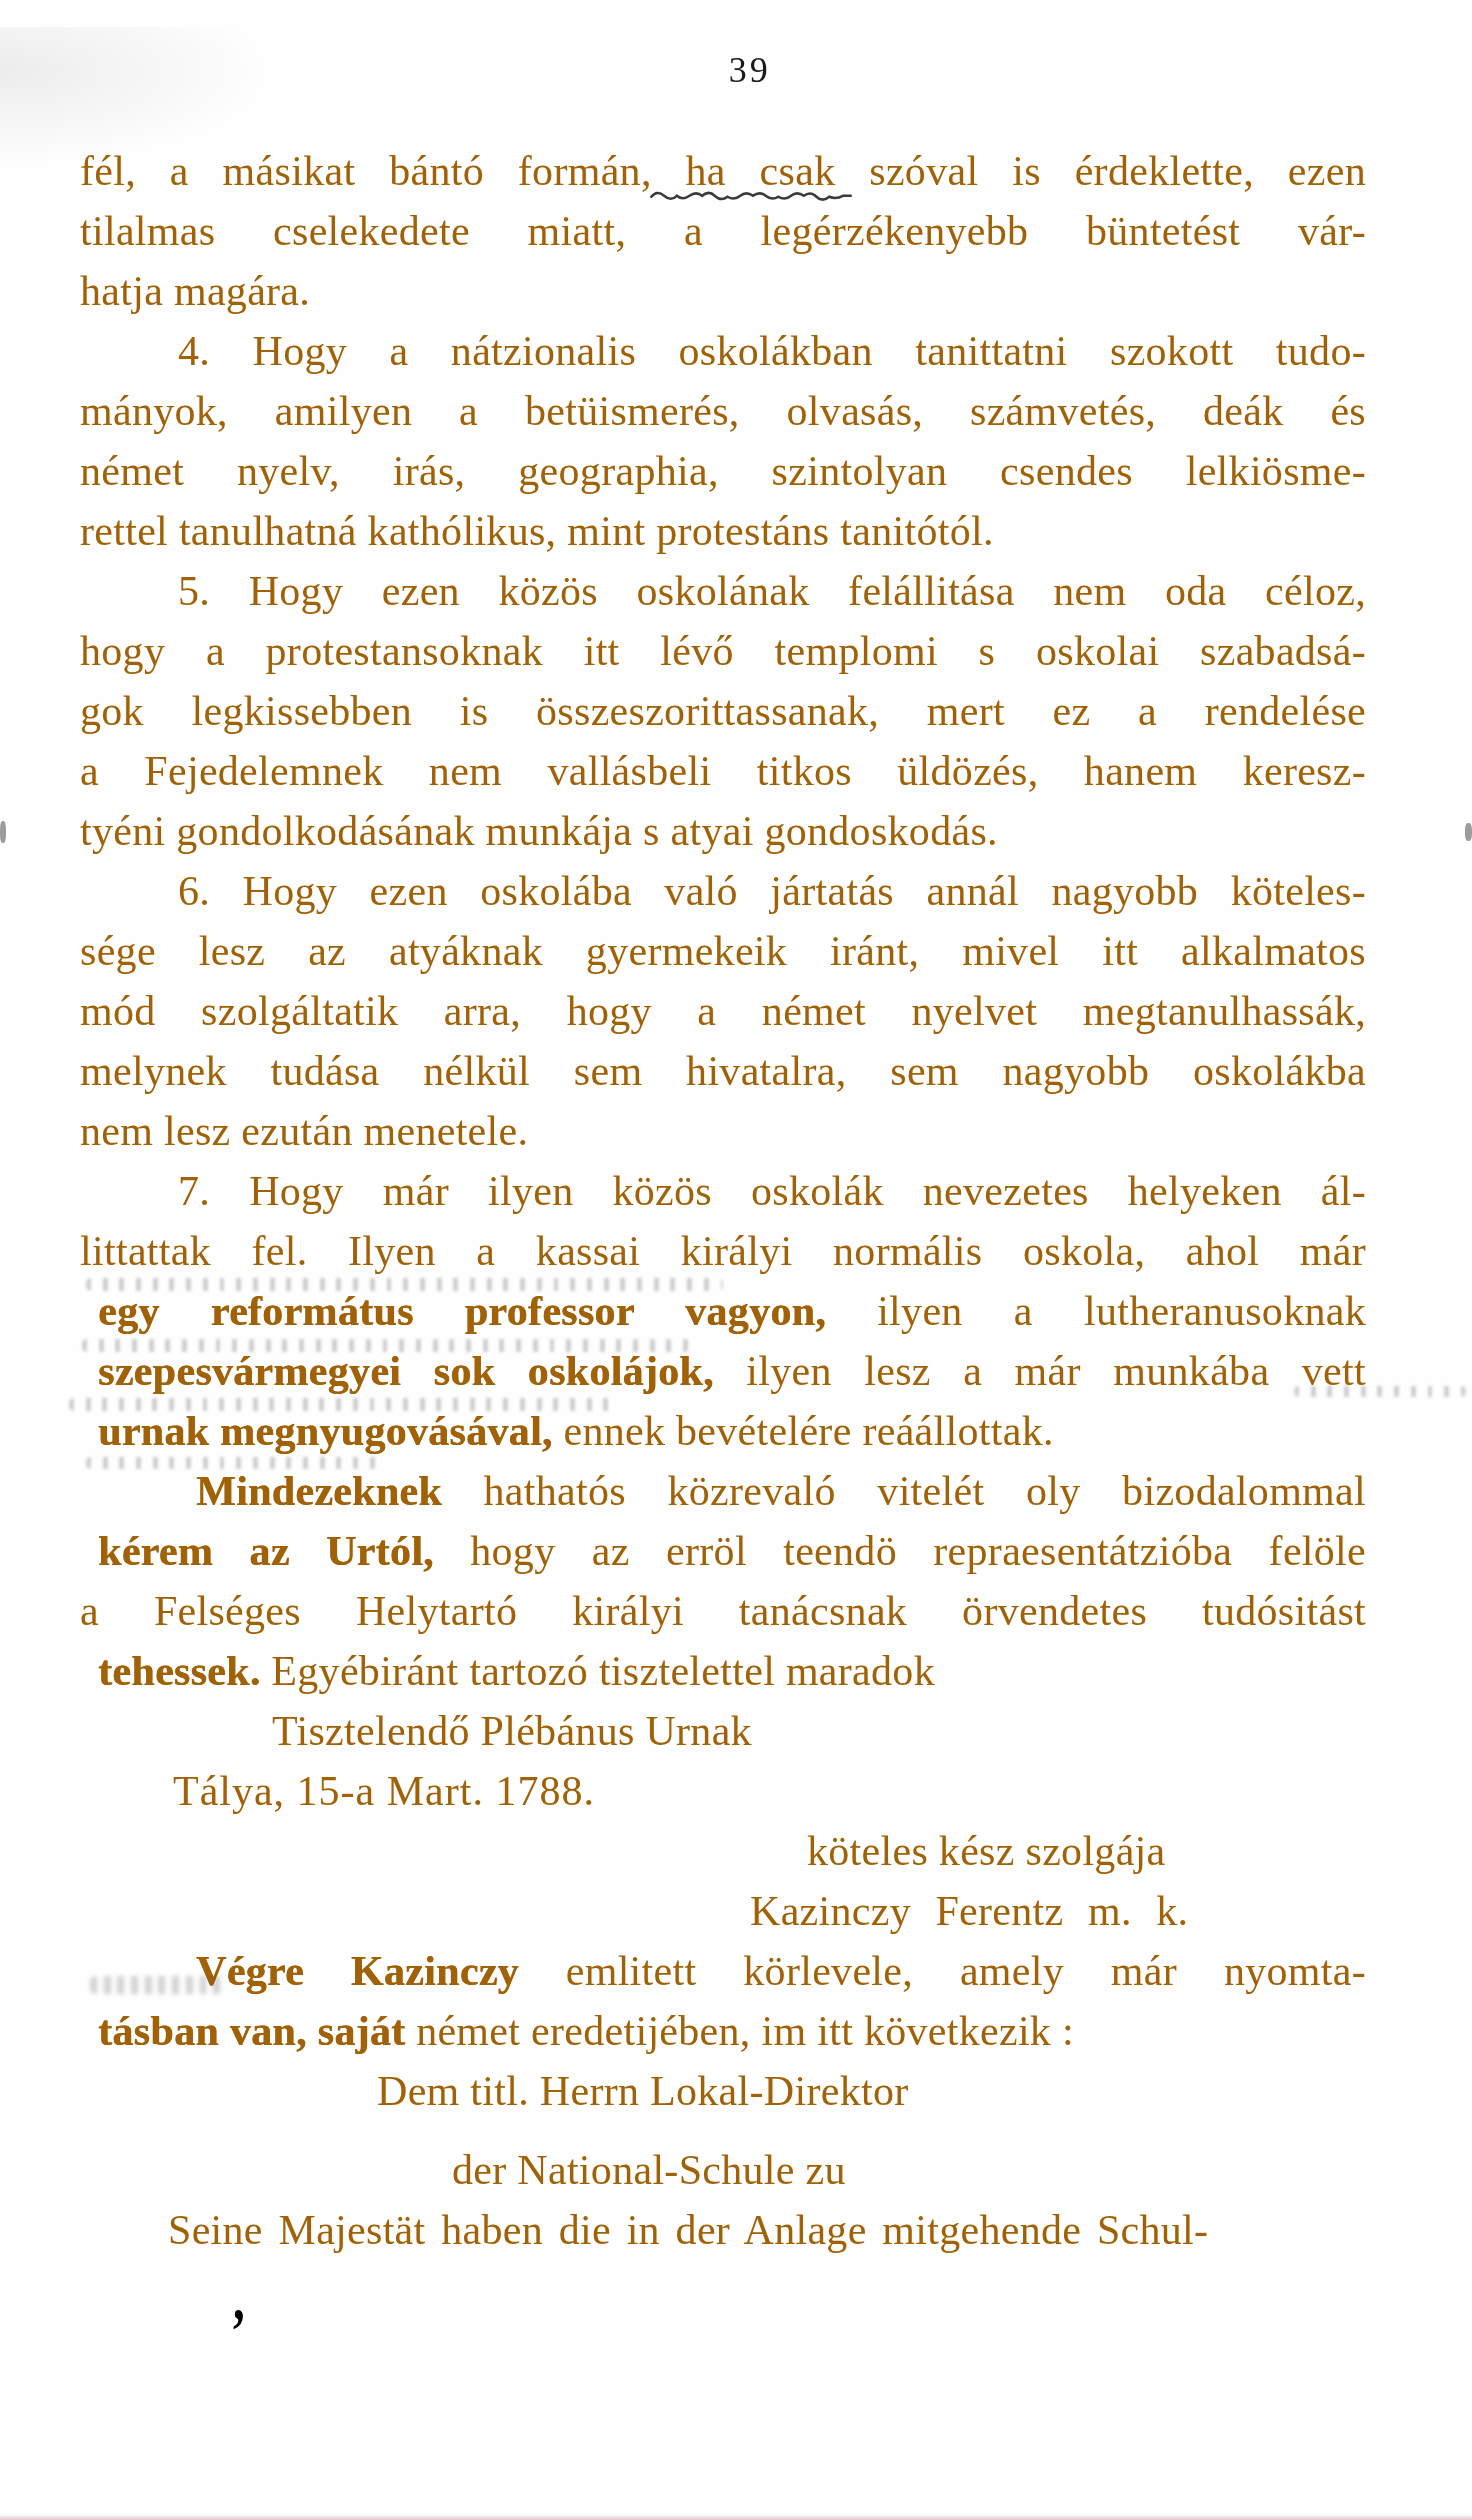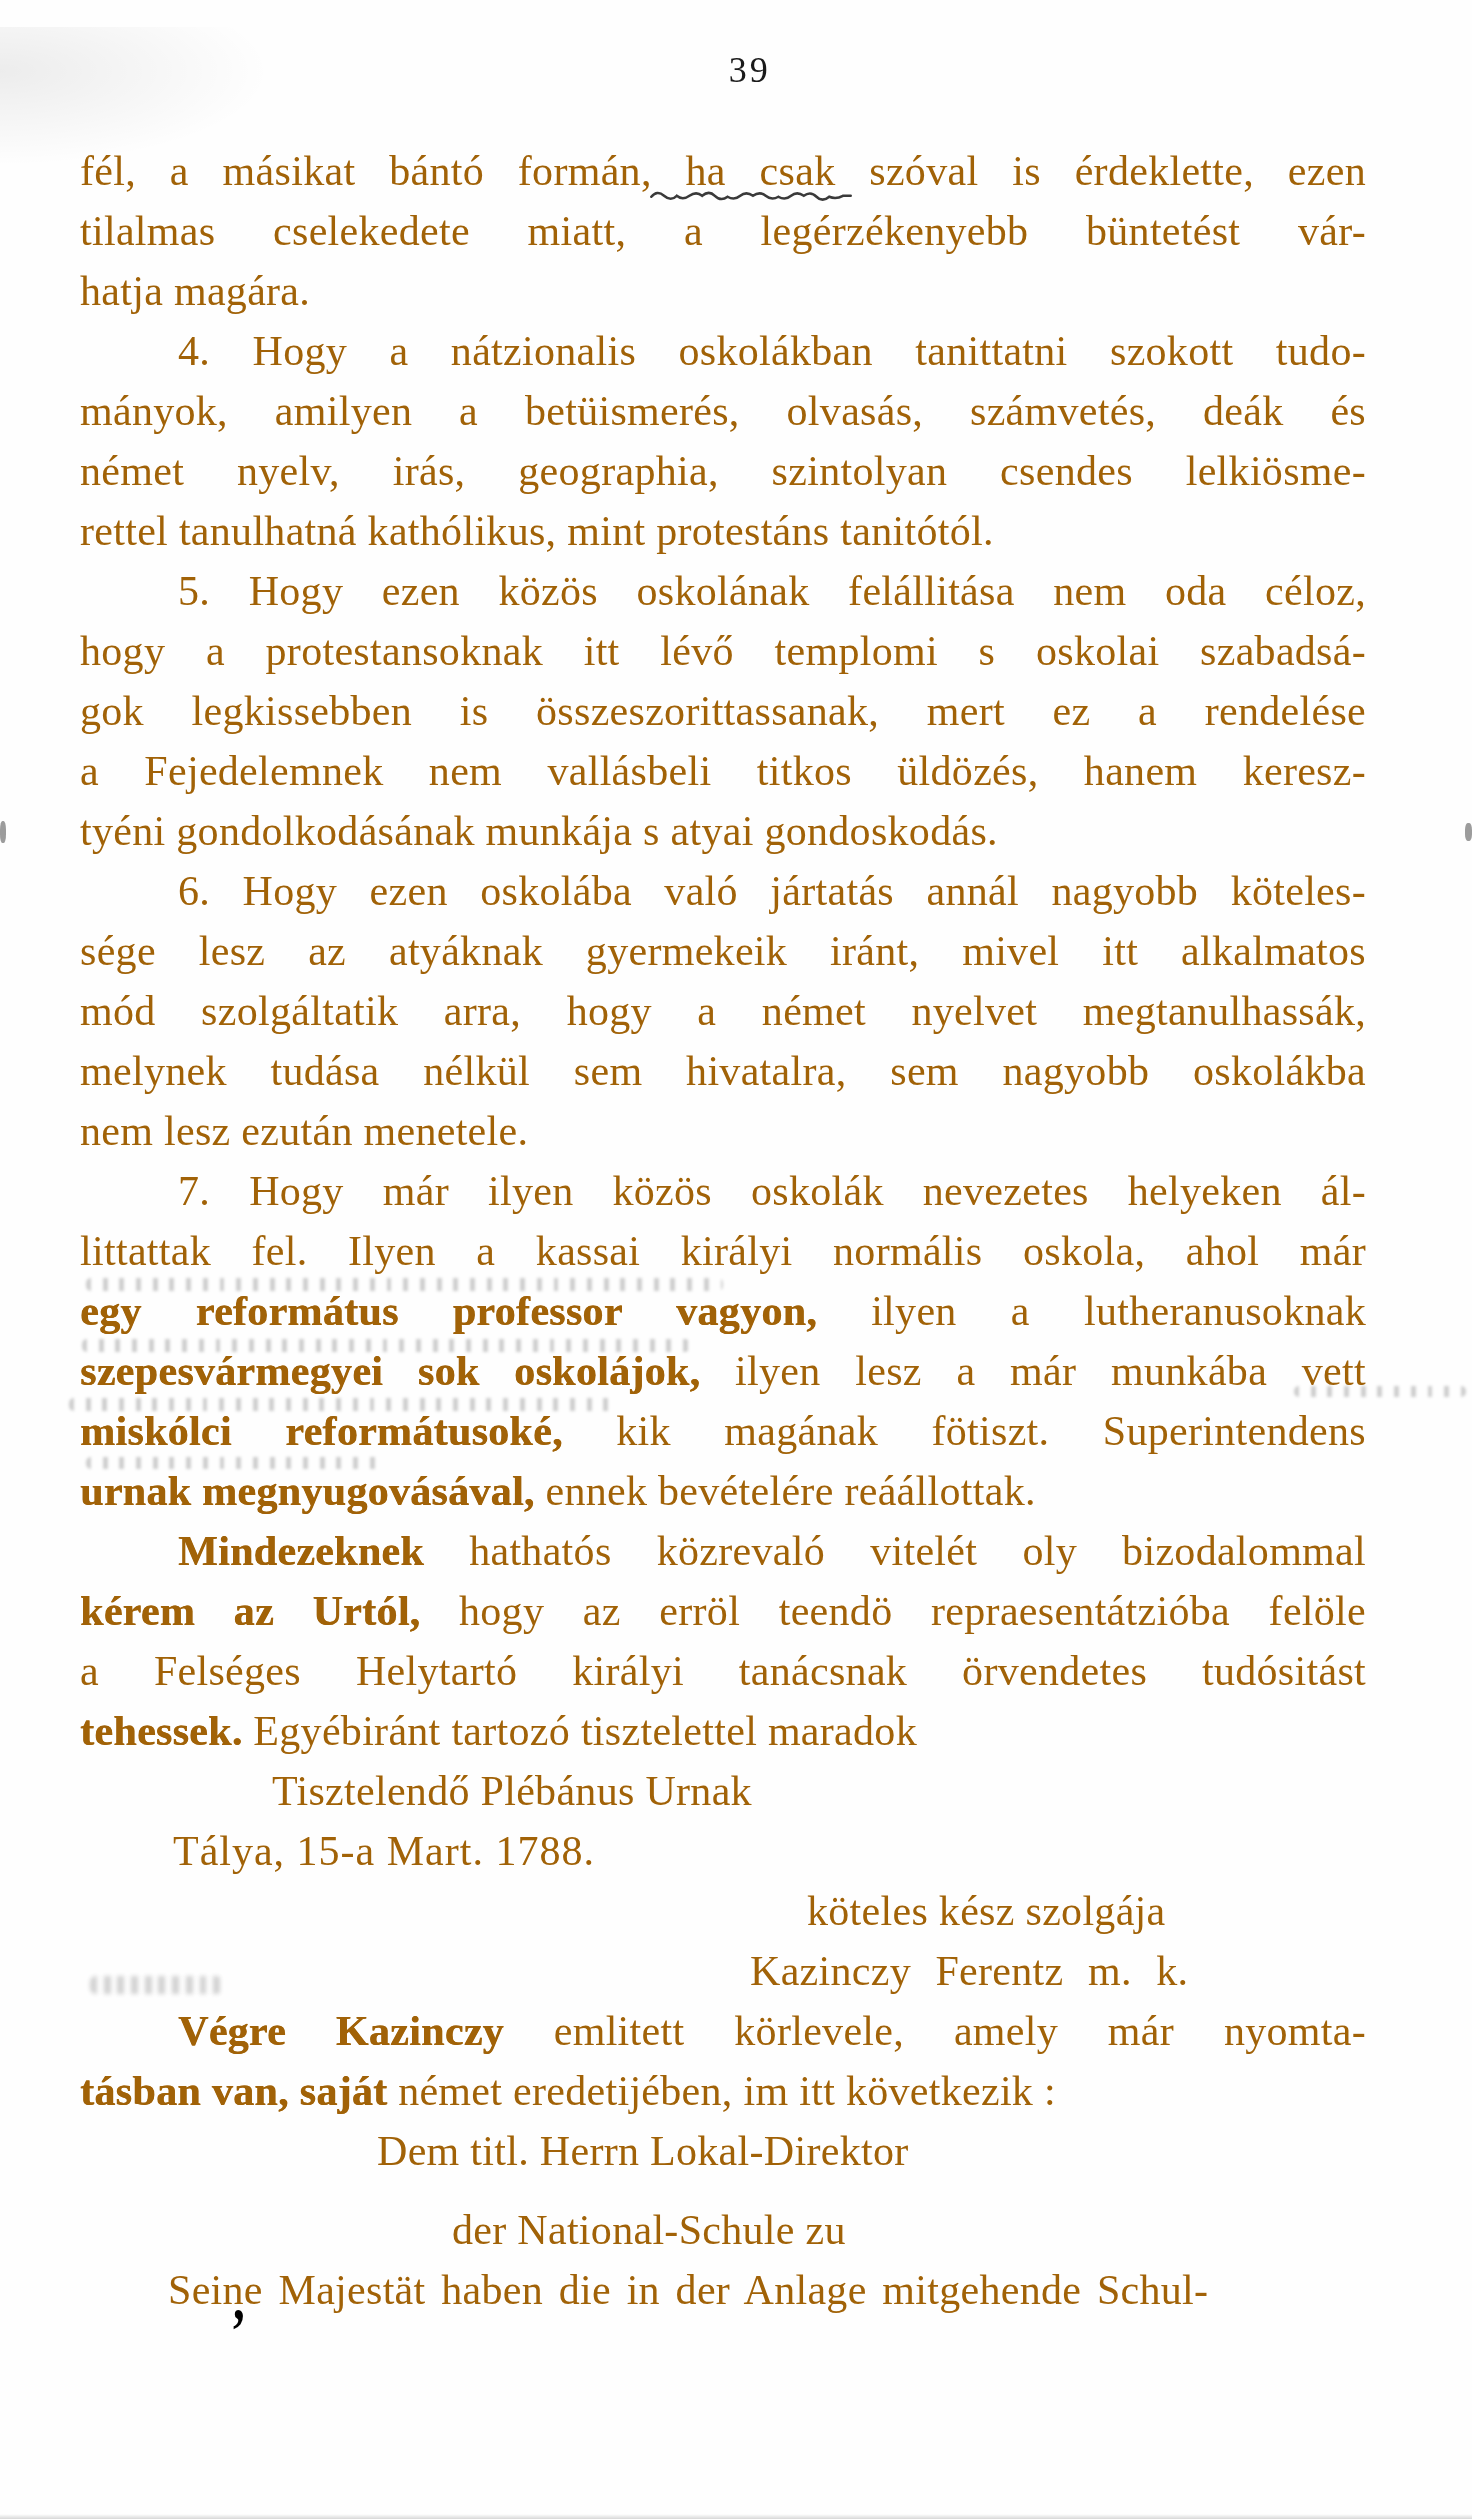--- a/index.html
+++ b/index.html
@@ -21,21 +21,21 @@
   .j    { text-align:justify; text-align-last:justify; }
   .i    { text-align:justify; text-align-last:justify; text-indent:98px; }
   .end  { text-align:left; text-align-last:left; }
   .addr1{ text-align:left; text-align-last:left; padding-left:192px; }
   .addr2{ text-align:center; text-align-last:left; padding-left:93px; letter-spacing:1px; }
   .sig1 { text-align:left; text-align-last:left; padding-left:727px; }
   .sig2 { text-align:left; text-align-last:left; padding-left:670px; word-spacing:13.7px; }
   .c1   { text-align:right; text-align-last:left; padding-left:297px; }
   .c2   { text-align:center; text-align-last:left; padding-left:372px;margin-top:19px; }
   .ger  { text-align:center; text-align-last:left; padding-left:88px; word-spacing:4.9px; }
-  .b    { font-weight:bold; text-shadow:0.5px 0 currentColor; }
+  .b    { font-weight:bold; text-shadow:0.5px 0 currentColor;margin-left:18px; }
   
   .ghost {
     position:absolute; border-radius:4.9px; filter:blur(1.6px); opacity:0.5;
     background:repeating-linear-gradient(90deg, rgba(45,45,45,0.45) 0 4.9px, rgba(0,0,0,0) 4.9px 16.7px);
   }
   .smudge {
     position:absolute; border-radius:5.9px; filter:blur(2.2px); opacity:0.45;
     background:repeating-linear-gradient(90deg, rgba(60,60,60,0.5) 0 6.9px, rgba(0,0,0,0) 6.9px 13.7px);
   }
   .speck { position:absolute; background:#4a4a4a; border-radius:40%; opacity:0.55; }
@@ -80,21 +80,20 @@
       <div class="line end">tyéni gondolkodásának munkája s atyai gondoskodás.</div>
       <div class="line i">6. Hogy ezen oskolába való jártatás annál nagyobb köteles-</div>
       <div class="line j">sége lesz az atyáknak gyermekeik iránt, mivel itt alkalmatos</div>
       <div class="line j">mód szolgáltatik arra, hogy a német nyelvet megtanulhassák,</div>
       <div class="line j">melynek tudása nélkül sem hivatalra, sem nagyobb oskolákba</div>
       <div class="line end">nem lesz ezután menetele.</div>
       <div class="line i">7. Hogy már ilyen közös oskolák nevezetes helyeken ál-</div>
       <div class="line j">littattak fel. Ilyen a kassai királyi normális oskola, ahol már</div>
       <div class="line j"><span class="b">egy református professor vagyon,</span><span> ilyen a lutheranusoknak</span></div>
       <div class="line j"><span class="b">szepesvármegyei sok oskolájok,</span><span> ilyen lesz a már munkába vett</span></div>
-      <div class="line j"><span class="b">miskólci reformátusoké,</span><span> kik magának fötiszt. Superintendens</span></div>
       <div class="line end"><span class="b">urnak megnyugovásával,</span><span> ennek bevételére reáállottak.</span></div>
       <div class="line i"><span class="b">Mindezeknek</span><span> hathatós közrevaló vitelét oly bizodalommal</span></div>
       <div class="line j"><span class="b">kérem az Urtól,</span><span> hogy az erröl teendö repraesentátzióba felöle</span></div>
       <div class="line j">a Felséges Helytartó királyi tanácsnak örvendetes tudósitást</div>
       <div class="line end"><span class="b">tehessek.</span><span> Egyébiránt tartozó tisztelettel maradok</span></div>
       <div class="line addr1">Tisztelendő Plébánus Urnak</div>
       <div class="line addr2">Tálya, 15-a Mart. 1788.</div>
       <div class="line sig1">köteles kész szolgája</div>
       <div class="line sig2">Kazinczy Ferentz m. k.</div>
       <div class="line i"><span class="b">Végre Kazinczy</span><span> emlitett körlevele, amely már nyomta-</span></div>

